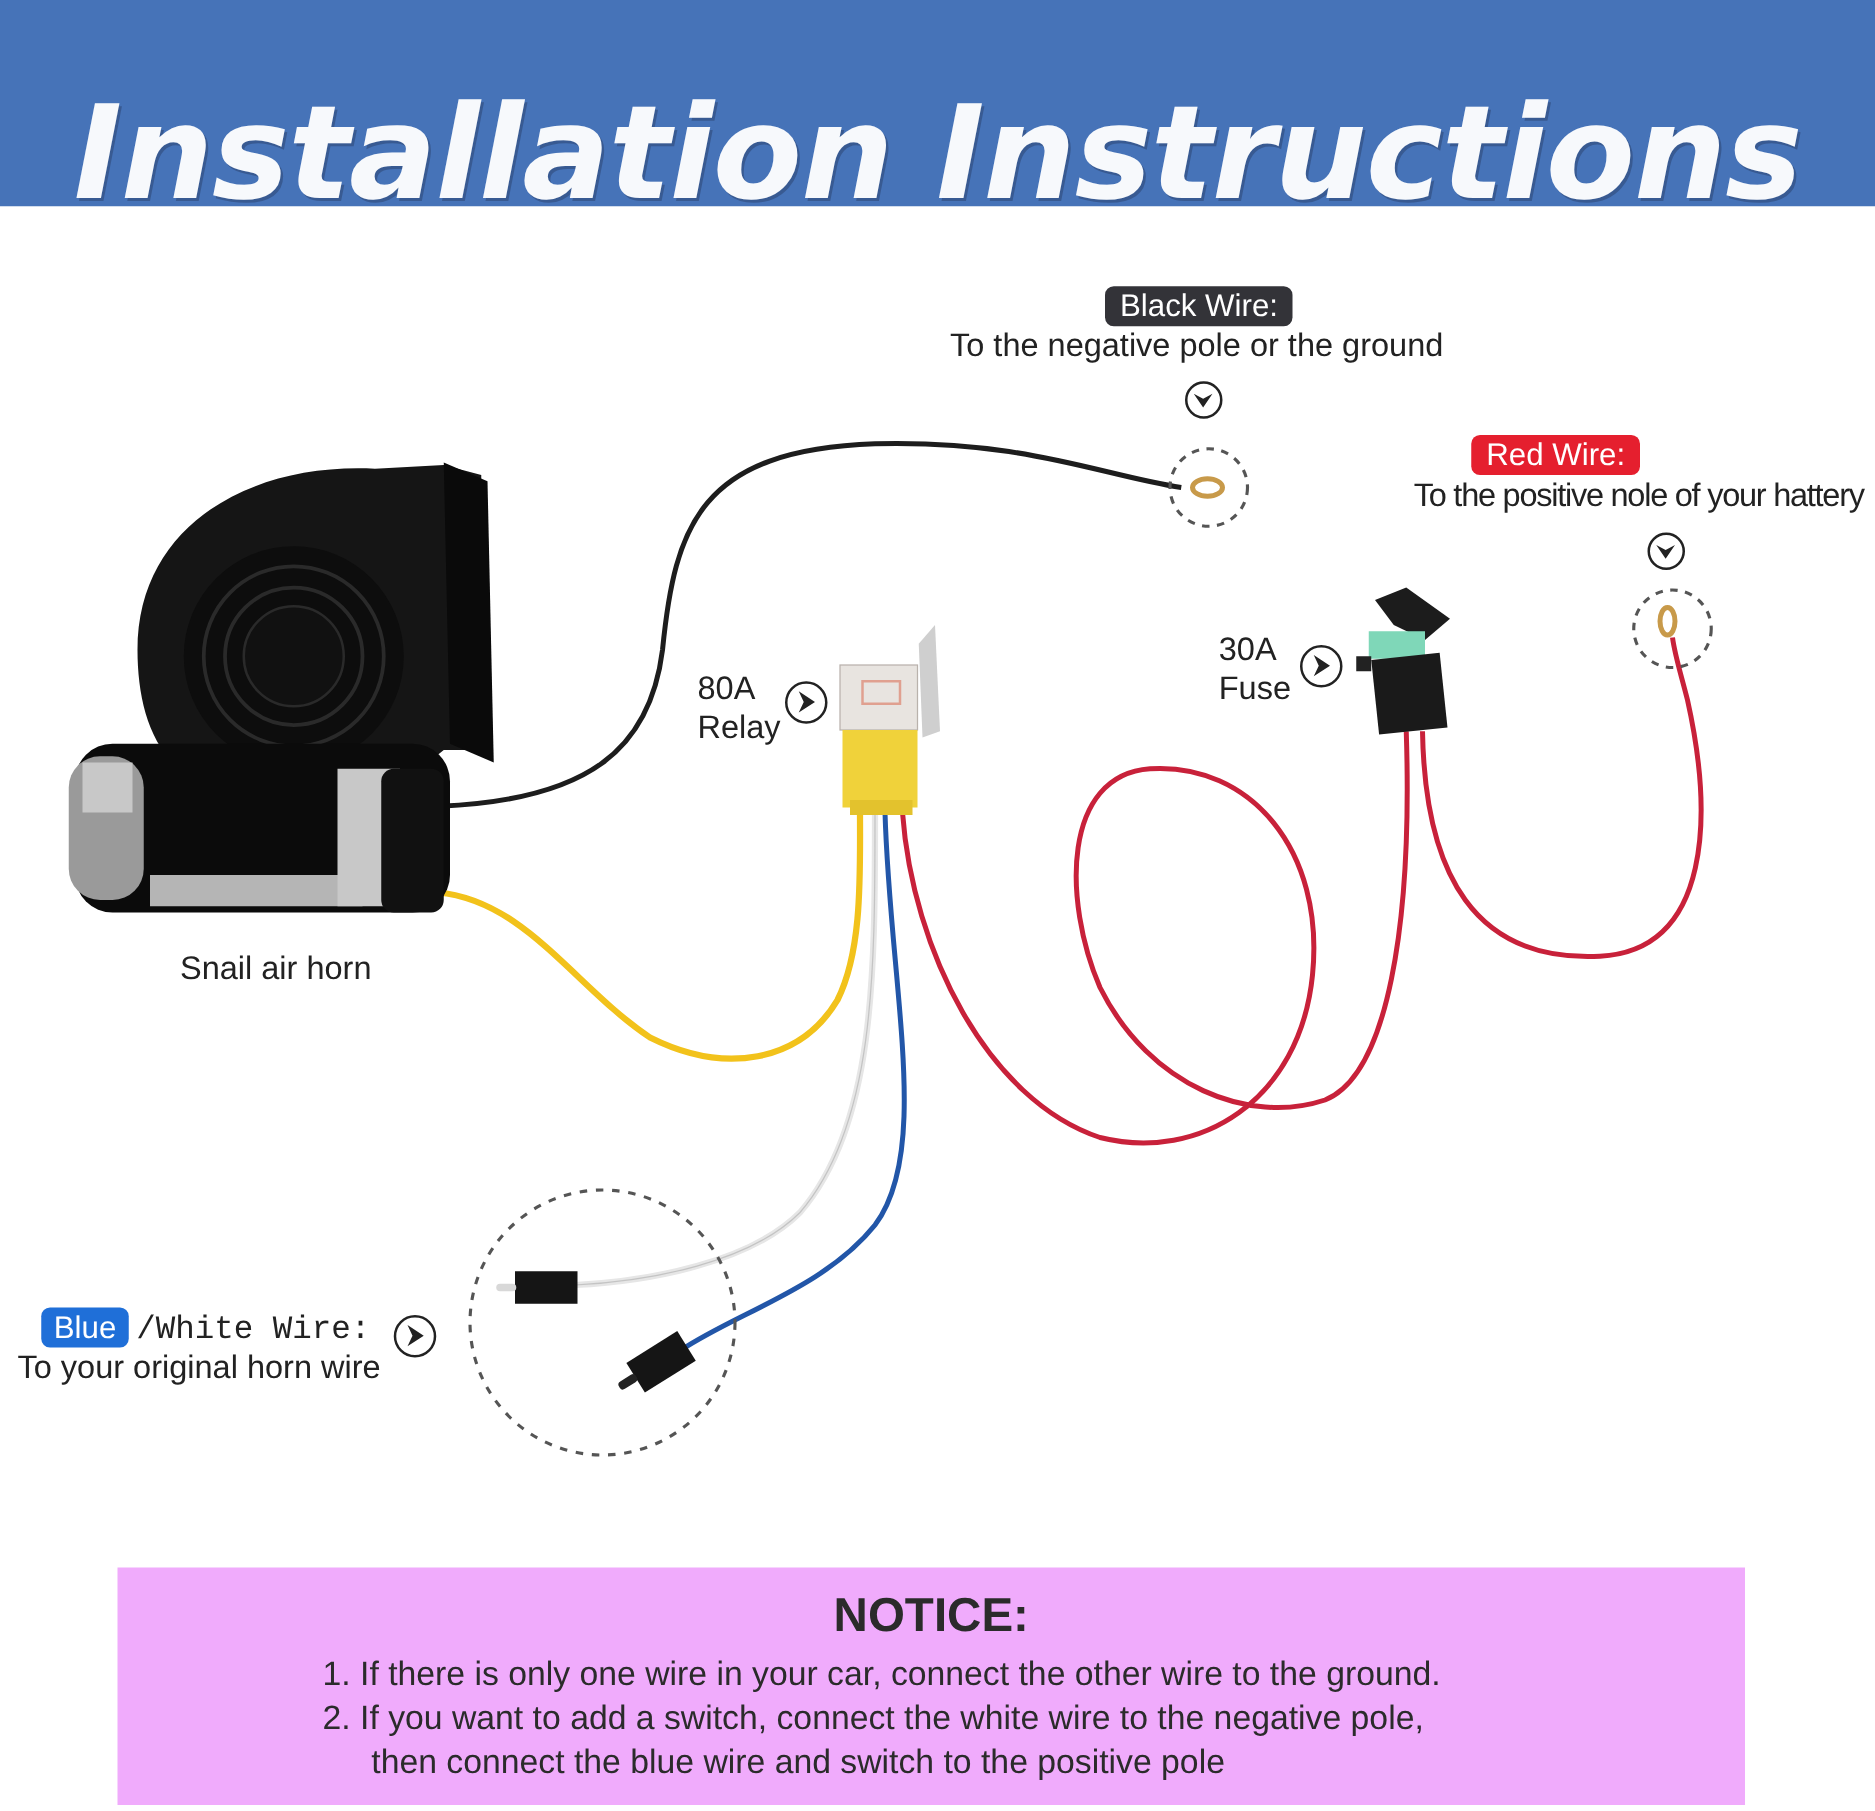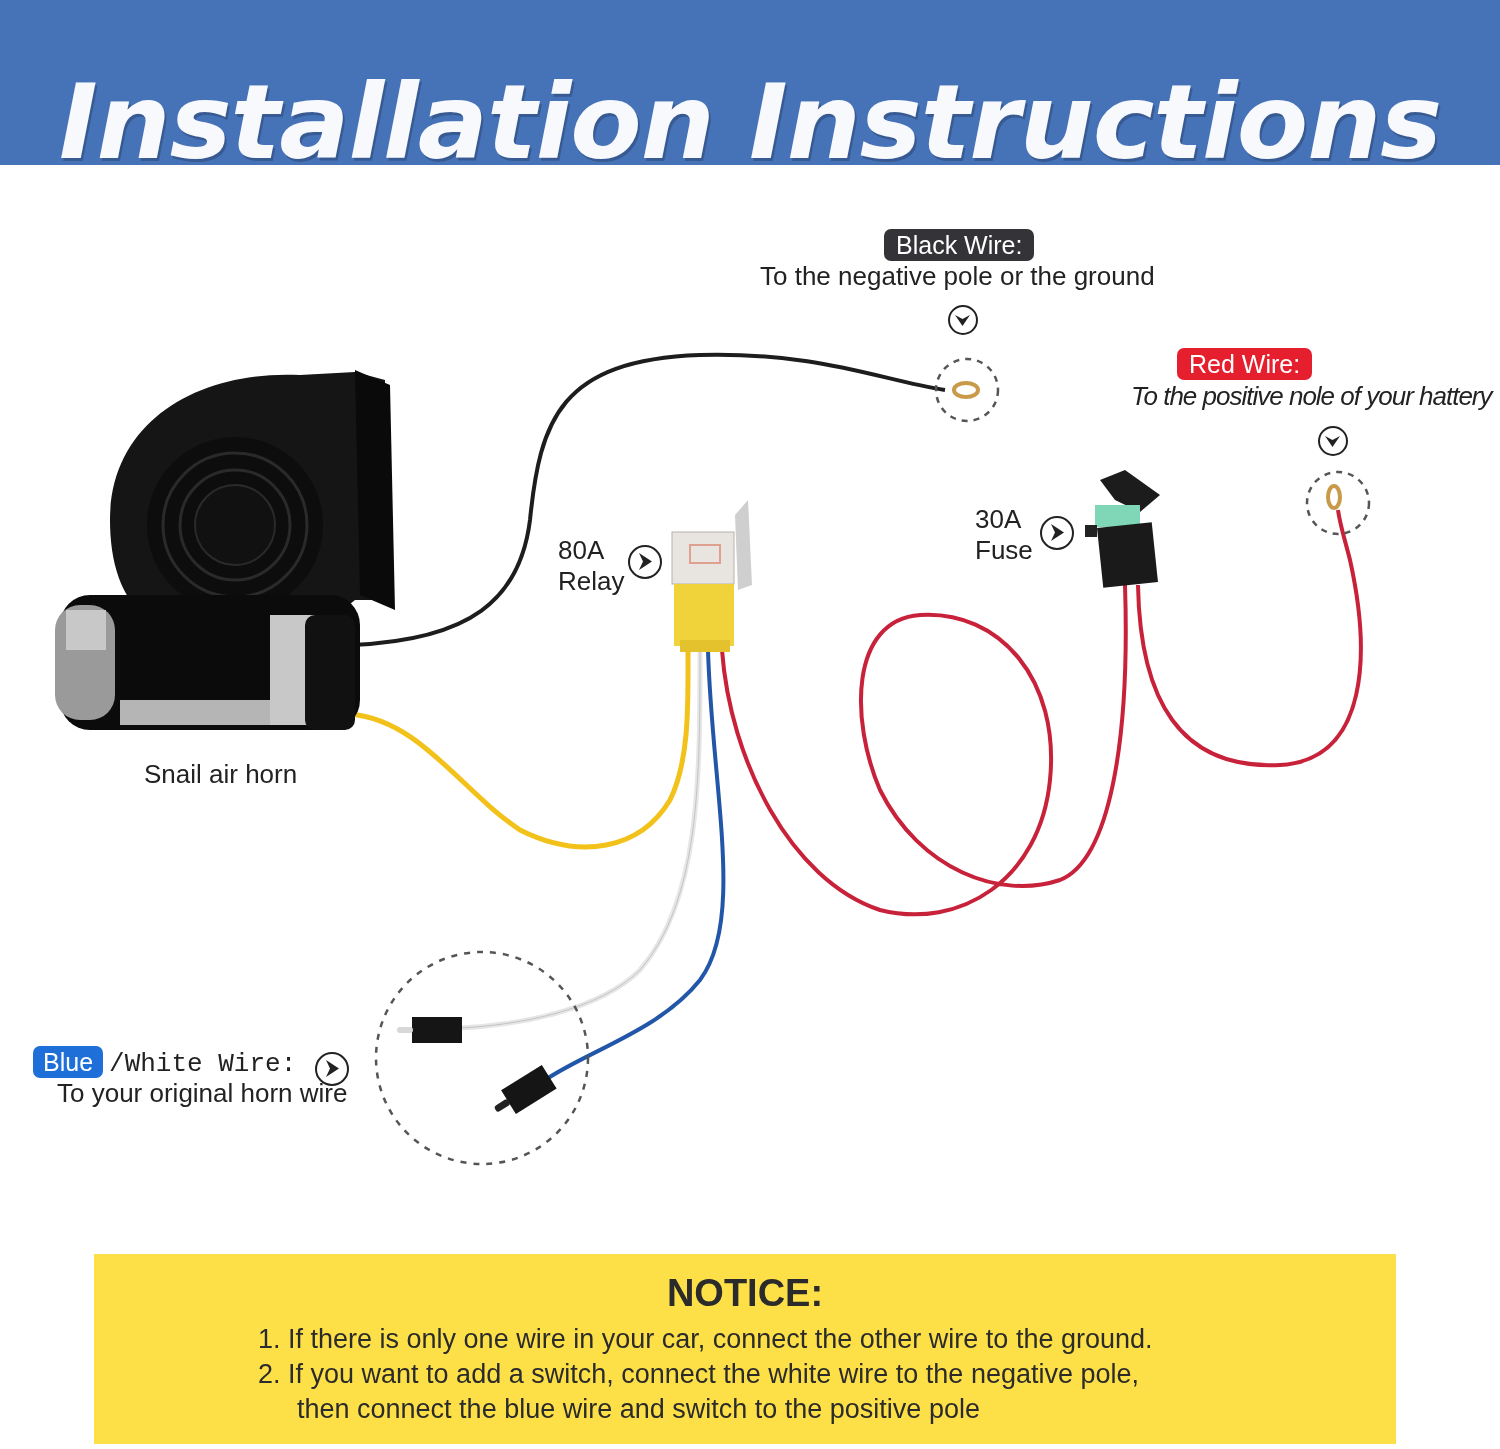--- a/index.html
+++ b/index.html
@@ -9,21 +9,21 @@
     font-family: "DejaVu Sans", sans-serif; font-weight: bold; font-style: italic; font-size: 104px; letter-spacing: -1px;
     line-height: 130px; text-shadow: 2px 3px 0 rgba(40,60,100,0.45); margin-top: 39px; }
   svg.diagram { position: absolute; left: 0; top: 165px; }
   .label { position: absolute; font-family: "Liberation Sans", sans-serif; color: #222; font-size: 26px; white-space: nowrap; line-height: 30px; }
   .pill { display: inline-block; color: #fff; border-radius: 7px; padding: 0 12px; font-size: 25px; line-height: 32px; }
   .pill.black { background: #333338; }
   .pill.red { background: #e51f2e; }
   .pill.blue { background: #1f6fd8; padding: 0 10px; }
   .circle-arrow { position: absolute; width: 30px; height: 30px; border: 2.5px solid #222; border-radius: 50%; box-sizing: border-box; }
   .circle-arrow svg { position: absolute; left: 0; top: 0; }
-  .notice { position: absolute; left: 94px; top: 1254px; width: 1302px; height: 190px; background: #fde047; }
+  .notice { position: absolute; left: 94px; top: 1254px; width: 1302px; height: 190px; background: #f0abfc; }
   .notice-title { position: absolute; left: 0; width: 100%; top: 18px; text-align: center; font-family: "Liberation Sans", sans-serif; font-weight: bold; font-size: 38px; color: #2b2b2b; }
   .notice-line { position: absolute; font-family: "Liberation Sans", sans-serif; font-size: 27px; color: #2b2b2b; white-space: nowrap; }
 </style>
 </head>
 <body>
 
 <div class="header">
   <div class="header-title">Installation Instructions</div>
 </div>
 
@@ -88,21 +88,21 @@
 <div class="label" style="left:760px; top:261px;">To the negative pole or the ground</div>
 <div class="circle-arrow" style="left:948px; top:305px;">
   <svg width="25" height="25" viewBox="0 0 25 25">
       <path d="M5,8 L12.5,19 L20,8 L12.5,12 Z" fill="#222"></path>
     </svg>
 </div>
 
 <div class="label" style="left:1177px; top:348px;">
   <span class="pill red">Red Wire:</span>
 </div>
-<div class="label" style="left:1131px; top:381px; letter-spacing:-1px;font-style:italic;">To the positive nole of your hattery</div>
+<div class="label" style="left:1131px; top:381px; letter-spacing:-1px;">To the positive nole of your hattery</div>
 <div class="circle-arrow" style="left:1318px; top:426px;">
   <svg width="25" height="25" viewBox="0 0 25 25">
       <path d="M5,8 L12.5,19 L20,8 L12.5,12 Z" fill="#222"></path>
     </svg>
 </div>
 
 <div class="label" style="left:558px; top:535px;">80A</div>
 <div class="label" style="left:558px; top:566px;">Relay</div>
 <div class="circle-arrow" style="left:628px; top:545px; width:34px; height:34px;">
   <svg width="29" height="29" viewBox="0 0 29 29">
@@ -116,21 +116,21 @@
   <svg width="29" height="29" viewBox="0 0 29 29">
       <path d="M9,6 L22,14.5 L9,23 L13,14.5 Z" fill="#222"></path>
     </svg>
 </div>
 
 <div class="label" style="left:144px; top:759px;">Snail air horn</div>
 
 <div class="label" style="left:33px; top:1046px;">
   <span class="pill blue">Blue</span><span style="margin-left:6px;font-family:Liberation Mono, monospace;">/White Wire:</span>
 </div>
-<div class="label" style="left:14px; top:1078px;margin-left:43px;">To your original horn wire</div>
+<div class="label" style="left:14px; top:1078px;">To your original horn wire</div>
 <div class="circle-arrow" style="left:315px; top:1052px; width:34px; height:34px;">
   <svg width="29" height="29" viewBox="0 0 29 29">
       <path d="M9,6 L22,14.5 L9,23 L13,14.5 Z" fill="#222"></path>
     </svg>
 </div>
 
 <div class="notice">
   <div class="notice-title">NOTICE:</div>
   <div class="notice-line" style="left:164px; top:70px;">1. If there is only one wire in your car, connect the other wire to the ground.</div>
   <div class="notice-line" style="left:164px; top:105px;">2. If you want to add a switch, connect the white wire to the negative pole,</div>

